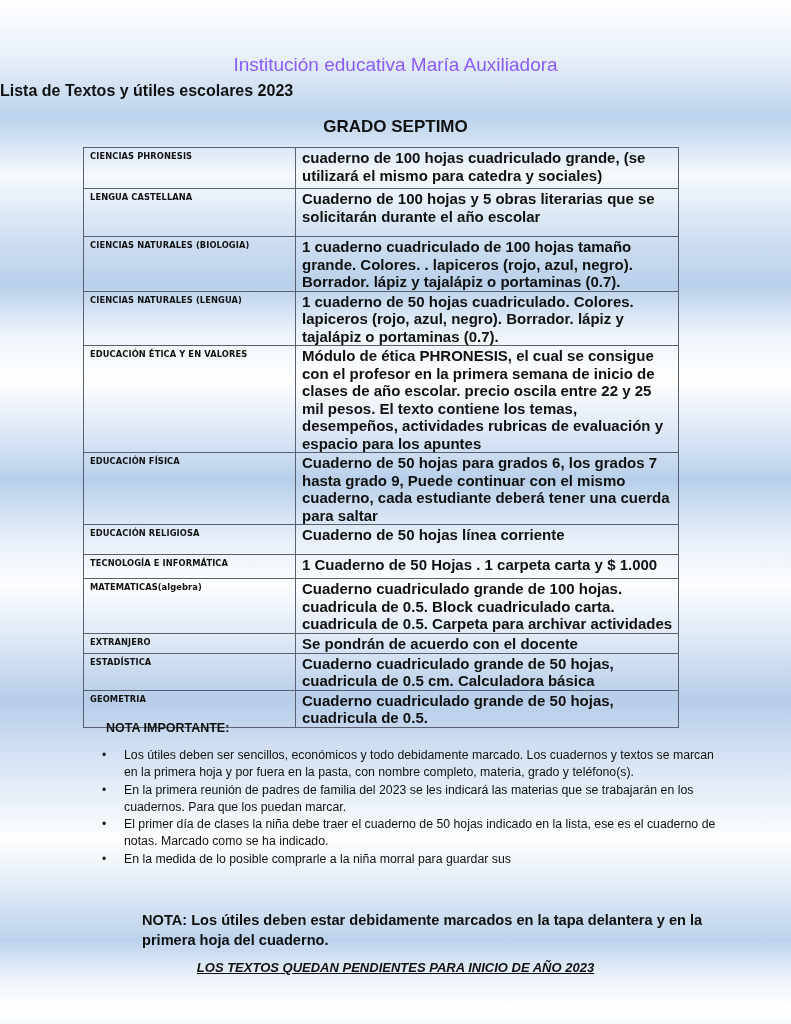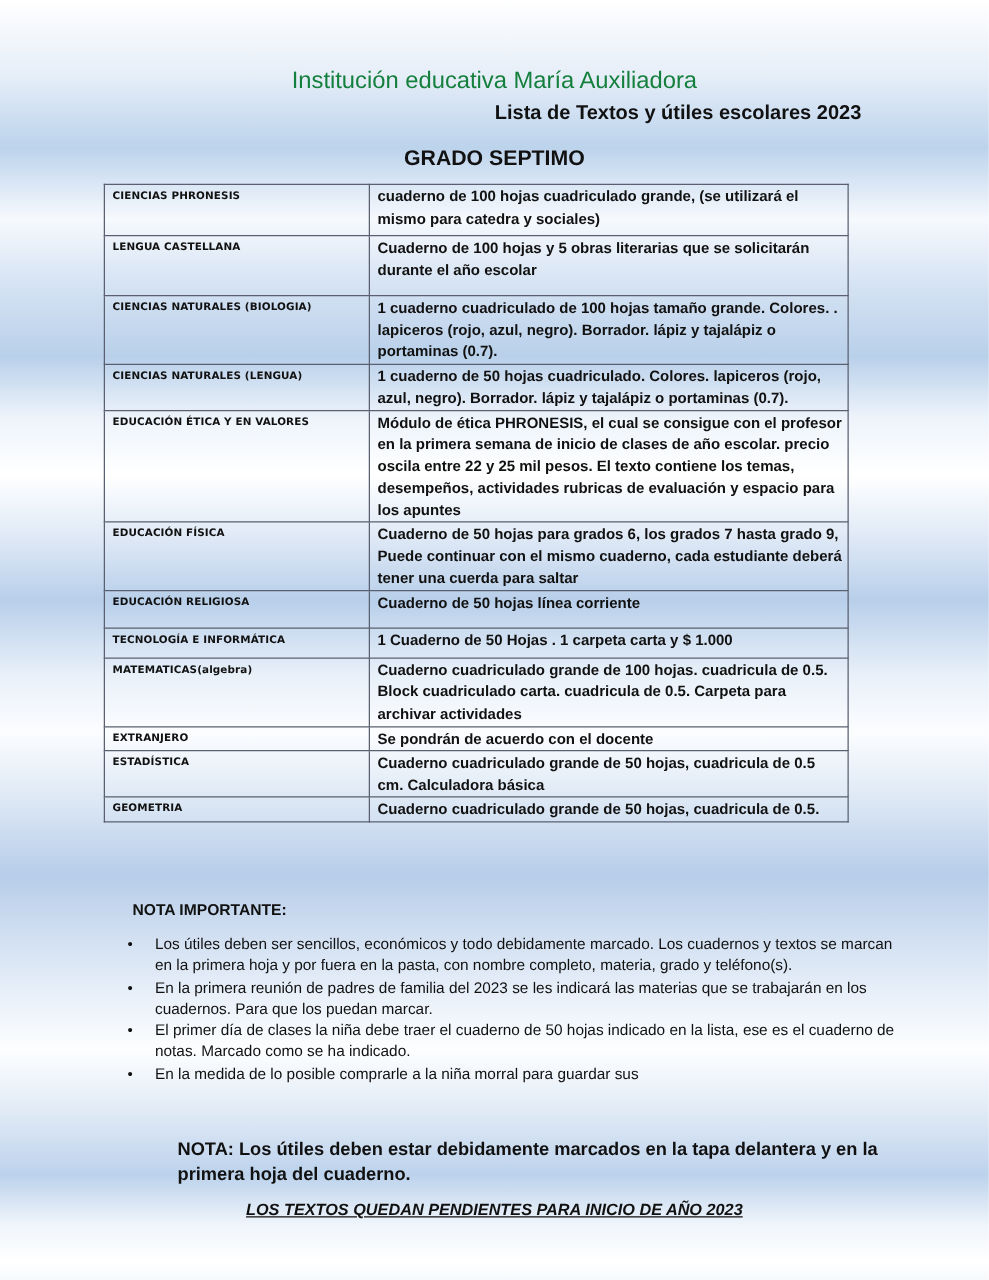--- a/index.html
+++ b/index.html
@@ -12,26 +12,26 @@
     color: #111;
     background: linear-gradient(180deg,
       #ffffff 0px, #e6eef8 60px, #bcd3ec 118px, #f6f9fd 175px,
       #d4e2f3 230px, #b9d0ea 285px, #eef4fb 335px, #ffffff 380px,
       #dfe9f6 430px, #b8cfea 480px, #e8f0f9 540px, #fcfdff 585px,
       #dde8f5 640px, #b7cde9 700px, #dce7f5 770px, #fdfeff 840px,
       #e0eaf6 890px, #bcd2ec 940px, #f0f5fb 980px, #ffffff 1010px, #f6f9fc 1024px);
   }
   .title {
     position: absolute; left: 0; width: 791px; top: 54px;
-    text-align: center; font-size: 19px; color: #15803d;
+    text-align: center; font-size: 19px; color: #8b5cf6;
     font-family: "Liberation Sans", sans-serif;
   }
   .subtitle {
     position: absolute; left: 0; width: 689px; top: 82px;
-    text-align: right; font-size: 16px; font-weight: bold;
+    text-align: left; font-size: 16px; font-weight: bold;
   }
   .grade {
     position: absolute; left: 0; width: 791px; top: 117px;
     text-align: center; font-size: 17px; font-weight: bold;
   }
   table.list {
     position: absolute; left: 83px; top: 147px; width: 596px;
     border-collapse: collapse; table-layout: fixed;
   }
   table.list td {
@@ -40,21 +40,21 @@
     padding: 0;
   }
   td.subj {
     width: 205px;
     font-family: "DejaVu Sans", sans-serif;
     font-weight: bold; font-size: 8.3px;
     padding: 3px 0 0 6px !important;
     letter-spacing: 0.1px;
   }
   td.desc {
-    font-weight: bold; font-size: 12px; line-height: 17.5px;
+    font-weight: bold; font-size: 15px; line-height: 17.5px;
     padding: 1px 4px 0 6px !important;
   }
   .nota-title {
     position: absolute; left: 106px; top: 721px;
     font-size: 12.5px; font-weight: bold;
   }
   ul.notes {
     position: absolute; left: 100px; top: 747px; width: 620px;
     margin: 0; padding: 0; list-style: none;
     font-size: 12.3px; line-height: 17.3px;

